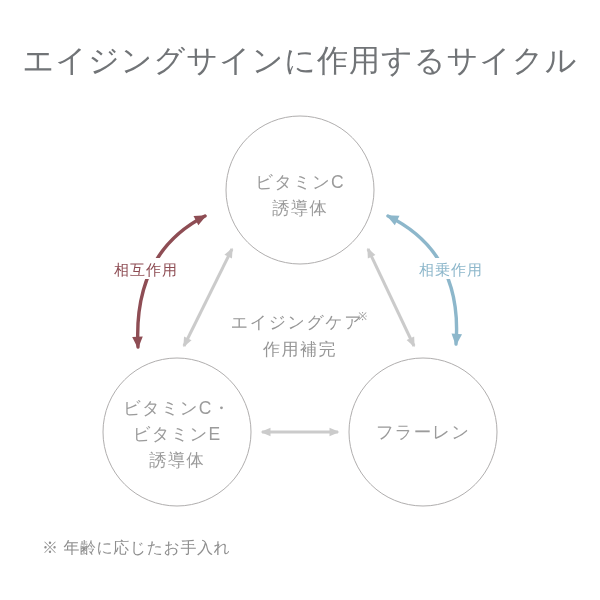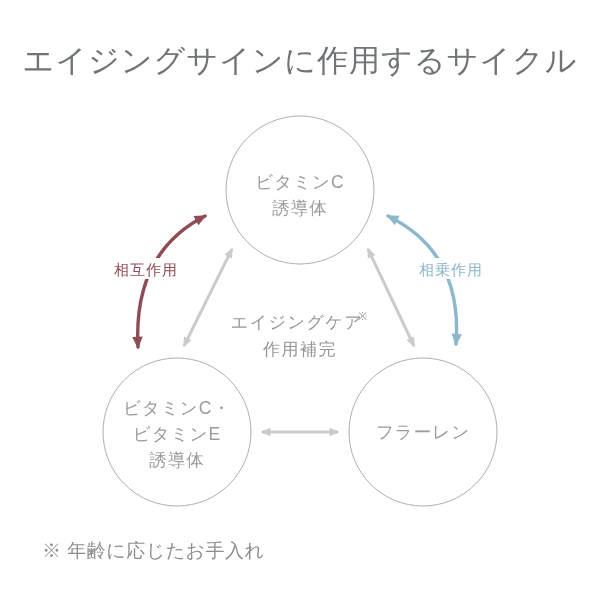--- a/index.html
+++ b/index.html
@@ -77,21 +77,21 @@
     stroke-linecap: round;
   }
   .label-bg {
     fill: #ffffff;
   }
   .footnote {
     position: absolute;
     left: 42px;
     top: 538px;
     font-family: "Liberation Sans", sans-serif;
-    font-size: 19px;
+    font-size: 16px;
     letter-spacing: 0.5px;
     color: #8e8e8e;
   }
 </style>
 </head>
 <body>
 
 <div class="canvas">
 
   <h1 class="page-title">エイジングサインに作用するサイクル</h1>

